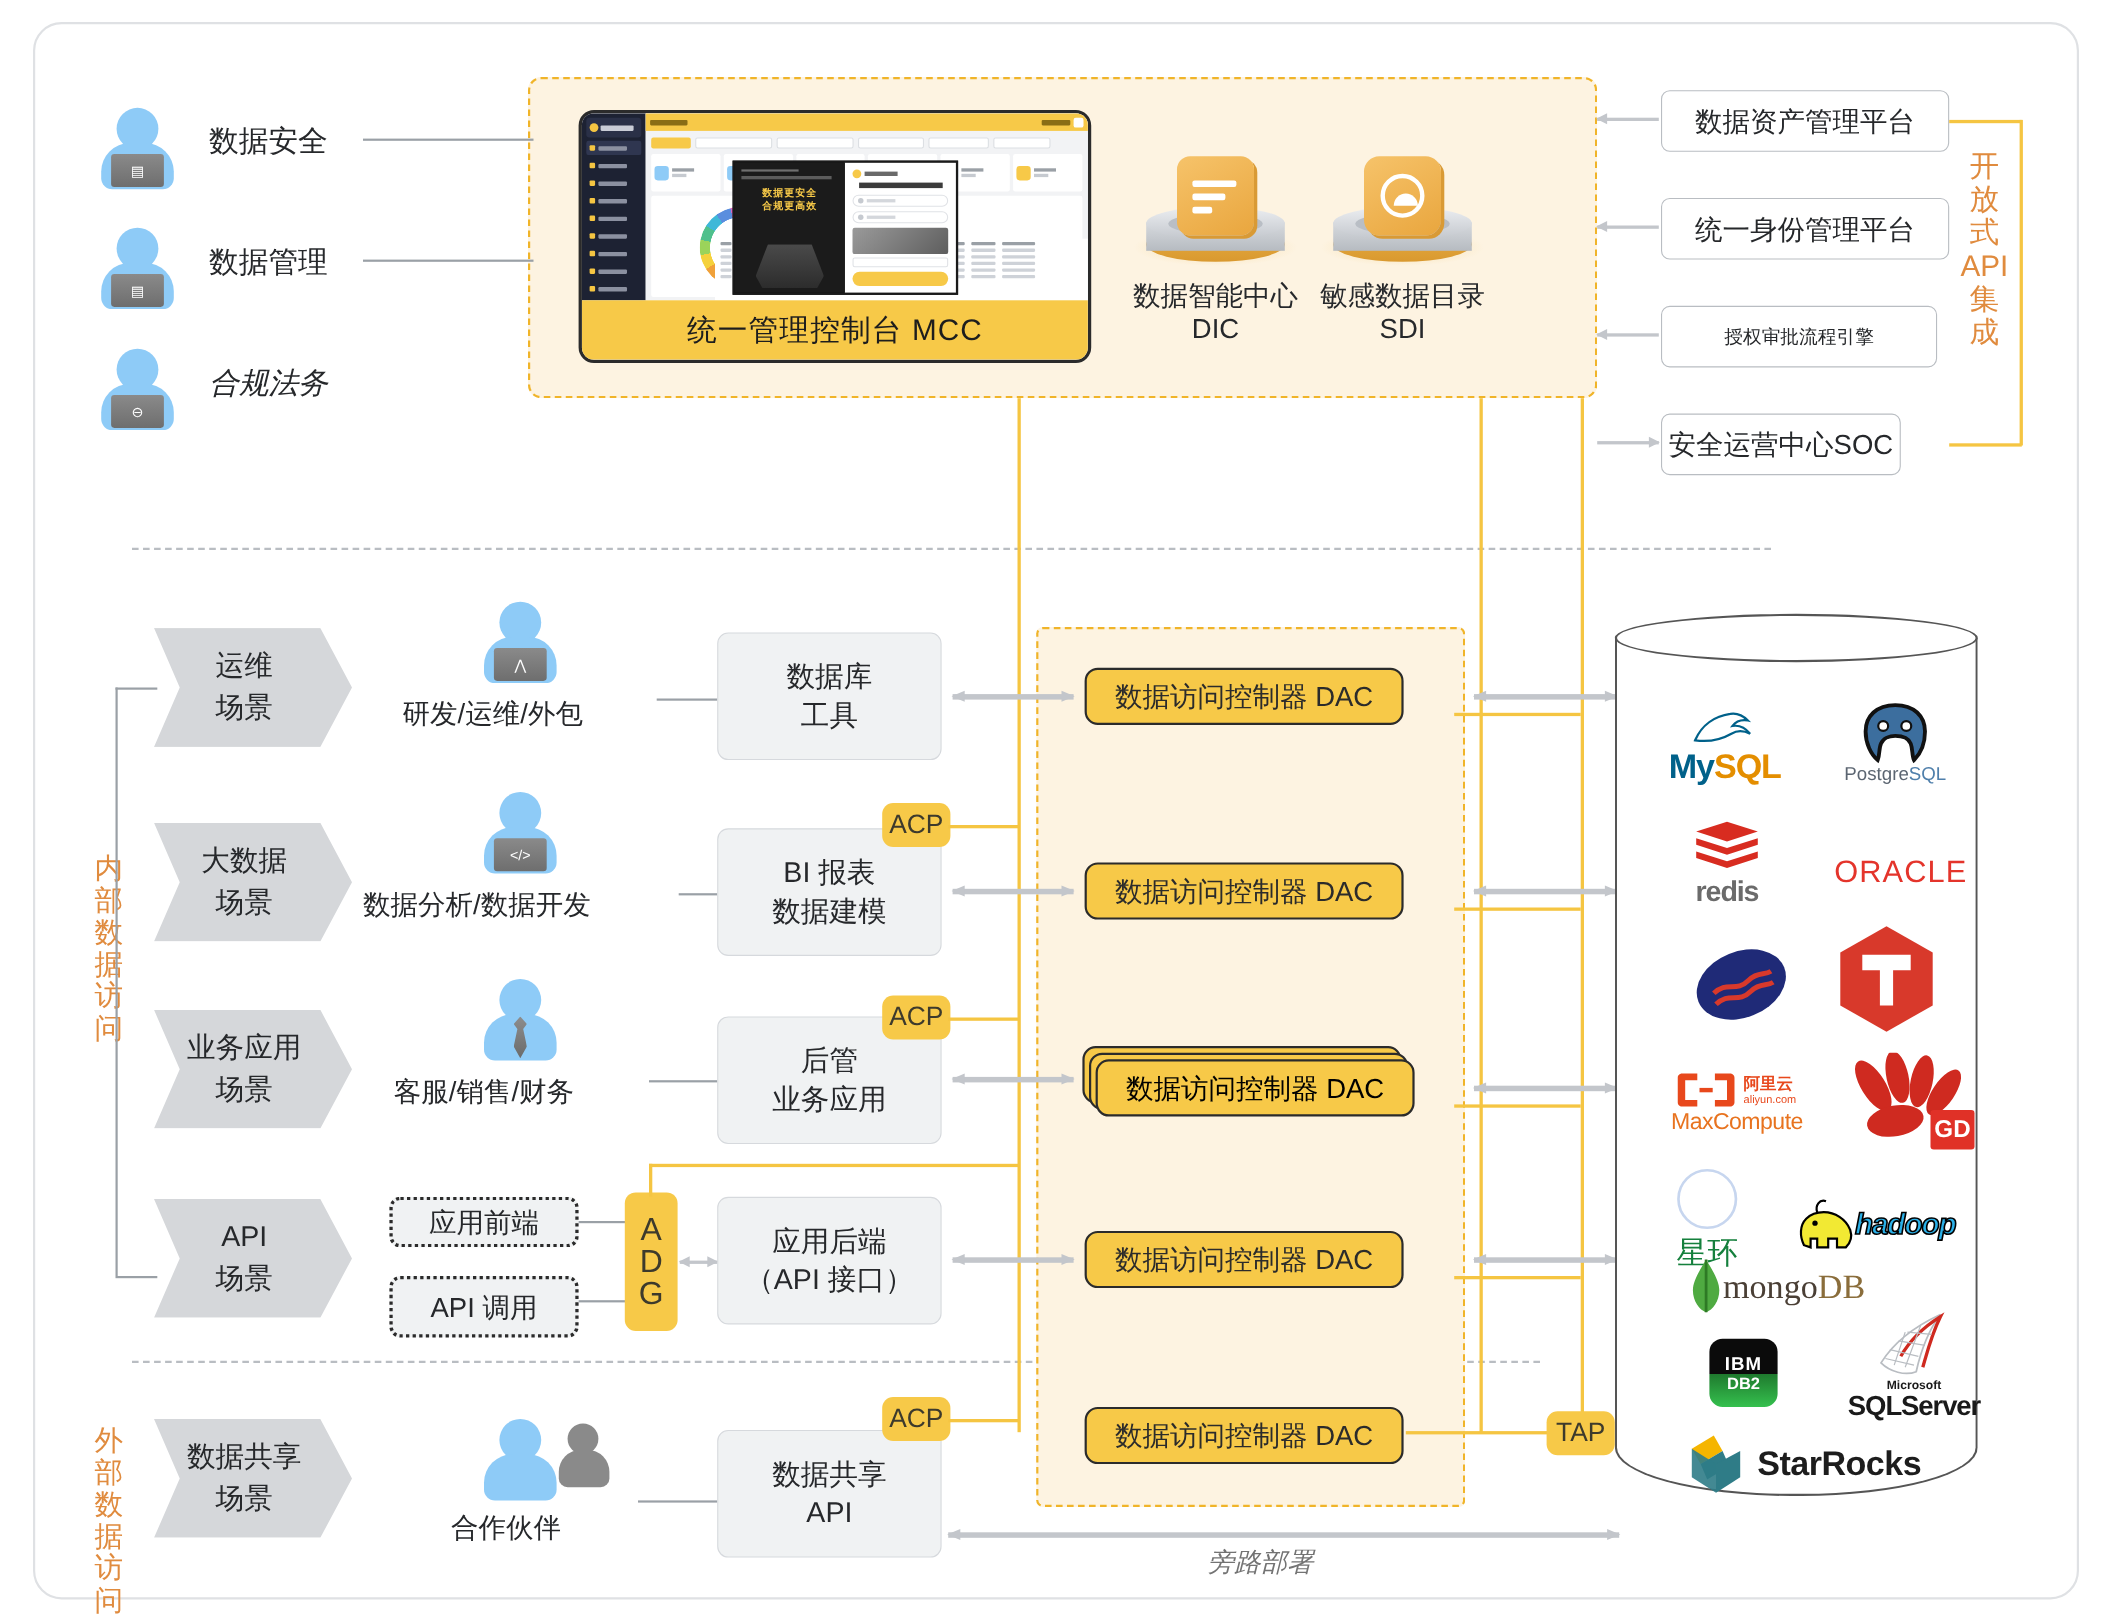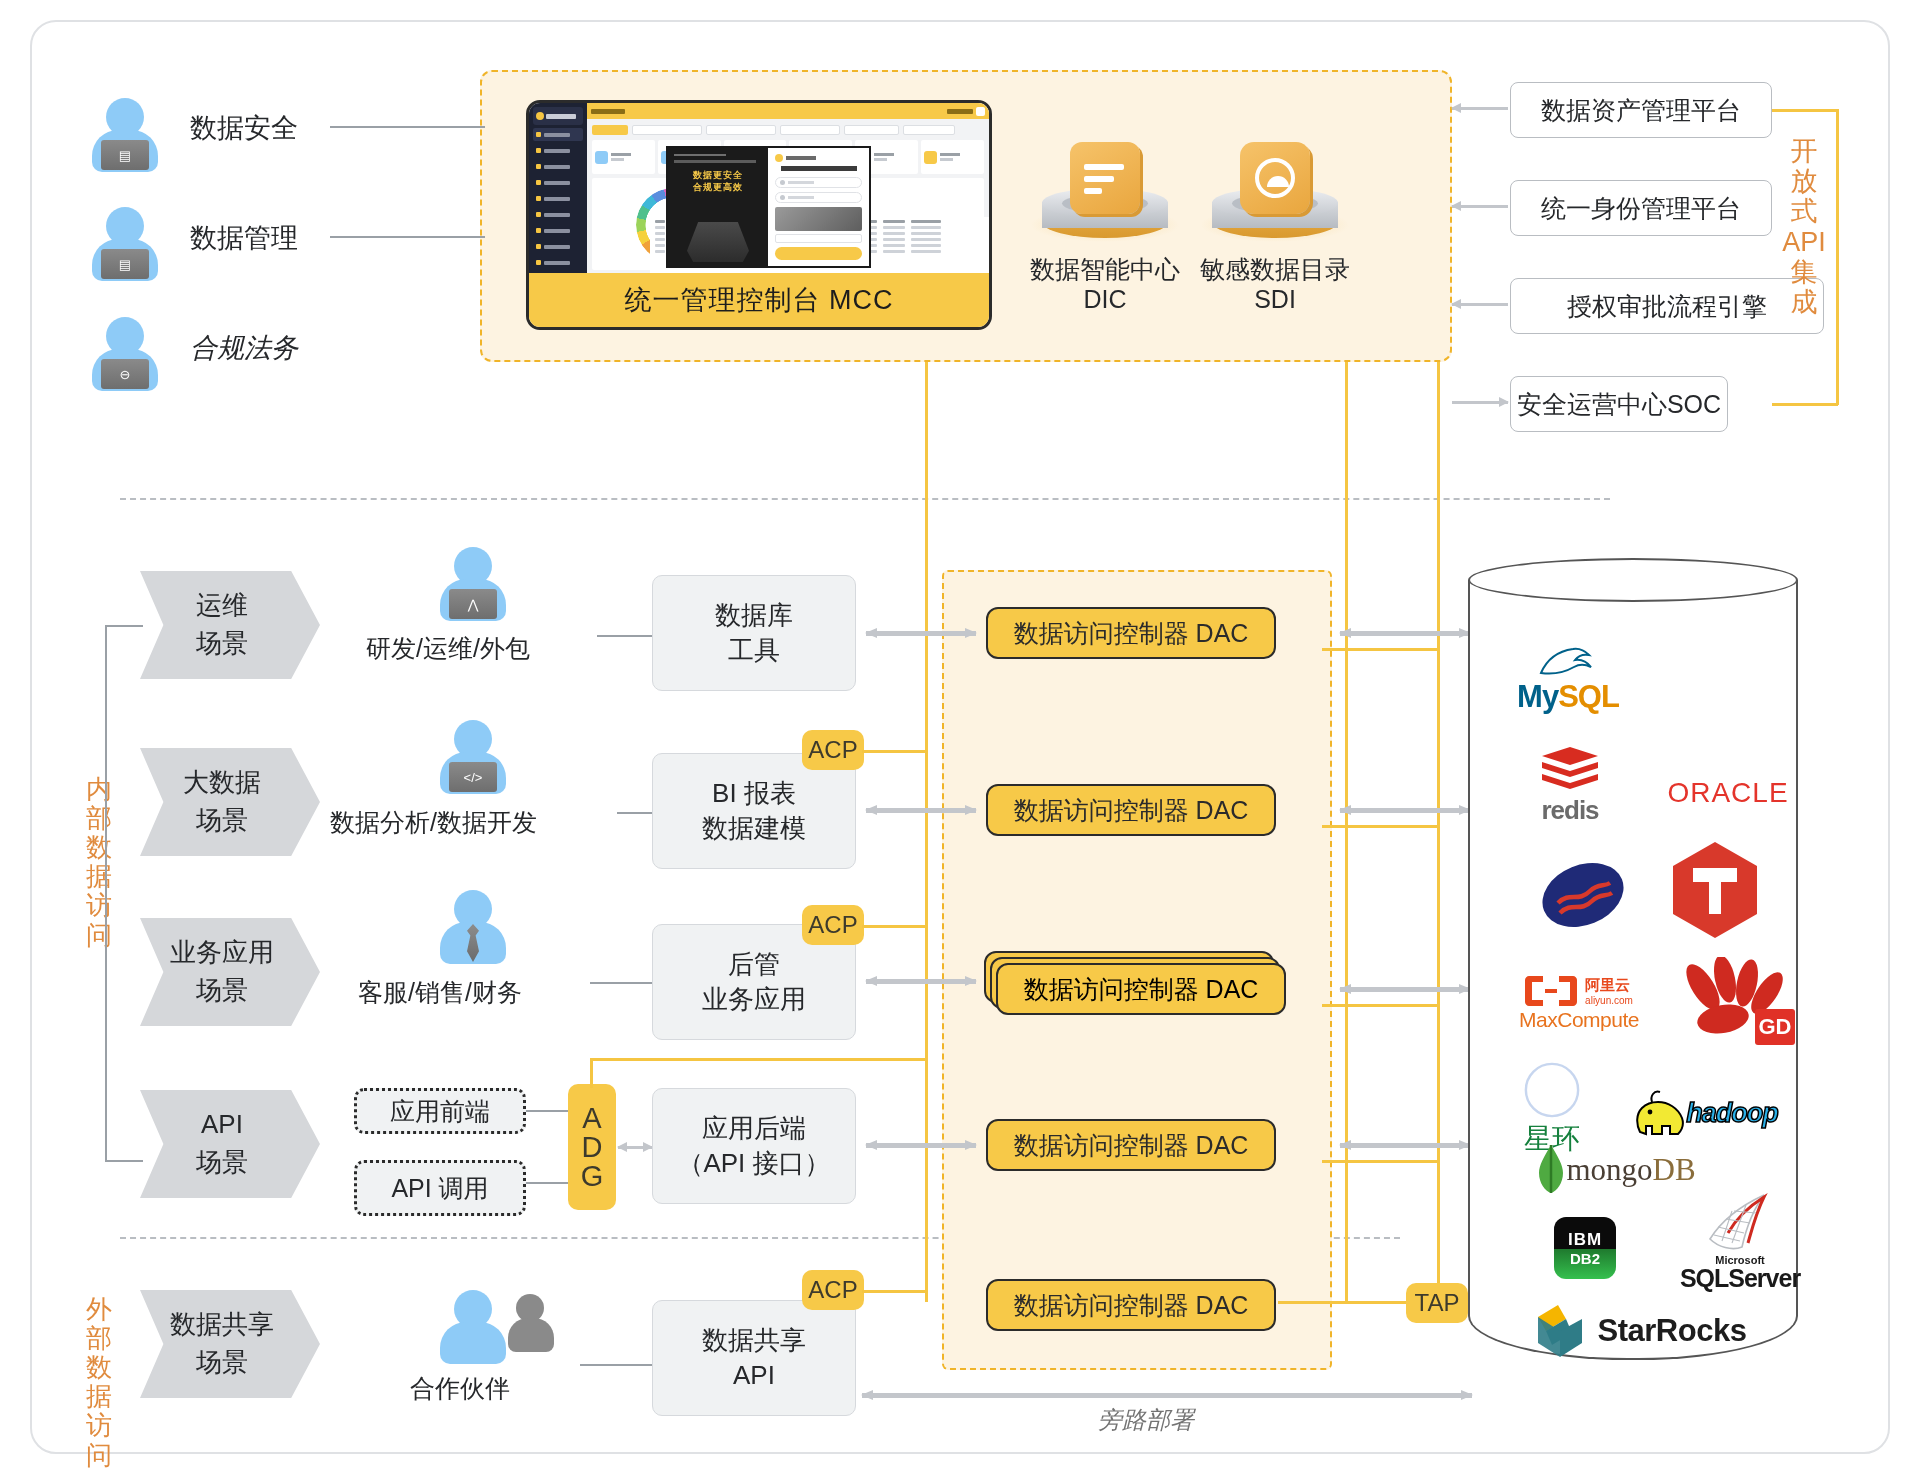--- a/index.html
+++ b/index.html
@@ -552,21 +552,21 @@
     <div class="bar"></div>
       <div class="hl"></div>
   </div>
 
   <div class="rbox" style="left:1510px; top:180px; width:262px; height:56px; font-size:25px;">统一身份管理平台</div>
   <div class="arrow thin" style="left:1452px; top:201px; width:56px;">
     <div class="bar"></div>
       <div class="hl"></div>
   </div>
 
-  <div class="rbox" style="left:1510px; top:278px; width:314px; height:56px; font-size:25px;">授权审批流程引擎</div>
+  <div class="rbox" style="left:1510px; top:278px; width:251px; height:56px; font-size:17px;">授权审批流程引擎</div>
   <div class="arrow thin" style="left:1452px; top:299px; width:56px;">
     <div class="bar"></div>
       <div class="hl"></div>
   </div>
 
   <div class="rbox" style="left:1510px; top:376px; width:218px; height:56px; font-size:25px;">安全运营中心SOC</div>
   <div class="arrow thin" style="left:1452px; top:397px; width:56px;">
     <div class="bar"></div>
       <div class="hr"></div>
   </div>
@@ -776,20 +776,28 @@
   <div class="cyl"></div>
   <div class="cyl-top"></div>
 
   <div class="logo-cell" style="left:1493px; top:640px; width:150px; height:80px; flex-direction:column;">
     <svg width="62" height="34" viewBox="0 0 62 34">
         <path d="M4 28 C10 14 22 6 36 4 C42 3 48 6 52 10 C46 9 41 11 38 15 C44 14 50 17 54 22 C48 19 42 19 37 22 C30 26 18 30 4 28 Z" fill="none" stroke="#00618a" stroke-width="2"></path>
       </svg>
     <div class="mysql-txt"><span>My</span><span class="q">SQL</span></div>
   </div>
 
+  <div class="logo-cell" style="left:1648px; top:630px; width:150px; height:92px; flex-direction:column;">
+    <svg width="70" height="56" viewBox="0 0 70 56">
+      <path d="M35 3 C18 3 8 13 8 27 C8 38 13 48 19 53 C21 48 20 42 22 38 C24 33 30 31 35 31 C41 31 47 33 49 38 C51 43 50 49 52 53 C58 47 62 38 62 27 C62 13 52 3 35 3 Z" fill="#3c6e9e" stroke="#111" stroke-width="3.5"></path>
+      <circle cx="24" cy="22" r="4.5" fill="#fff" stroke="#111" stroke-width="2"></circle>
+      <circle cx="45" cy="22" r="4.5" fill="#fff" stroke="#111" stroke-width="2"></circle>
+    </svg>
+    <div class="pg-txt"><span>Postgre</span><span class="sq">SQL</span></div>
+  </div>
 
   <div class="logo-cell" style="left:1500px; top:742px; width:140px; height:86px; flex-direction:column;">
     <svg width="64" height="50" viewBox="0 0 64 50">
       <g fill="#d82c20">
         <path d="M32 2 L60 11 L32 20 L4 11 Z"></path>
         <path d="M4 17 L32 26 L60 17 L60 23 L32 32 L4 23 Z"></path>
         <path d="M4 29 L32 38 L60 29 L60 35 L32 44 L4 35 Z"></path>
       </g>
     </svg>
     <div class="redis-txt">redis</div>

